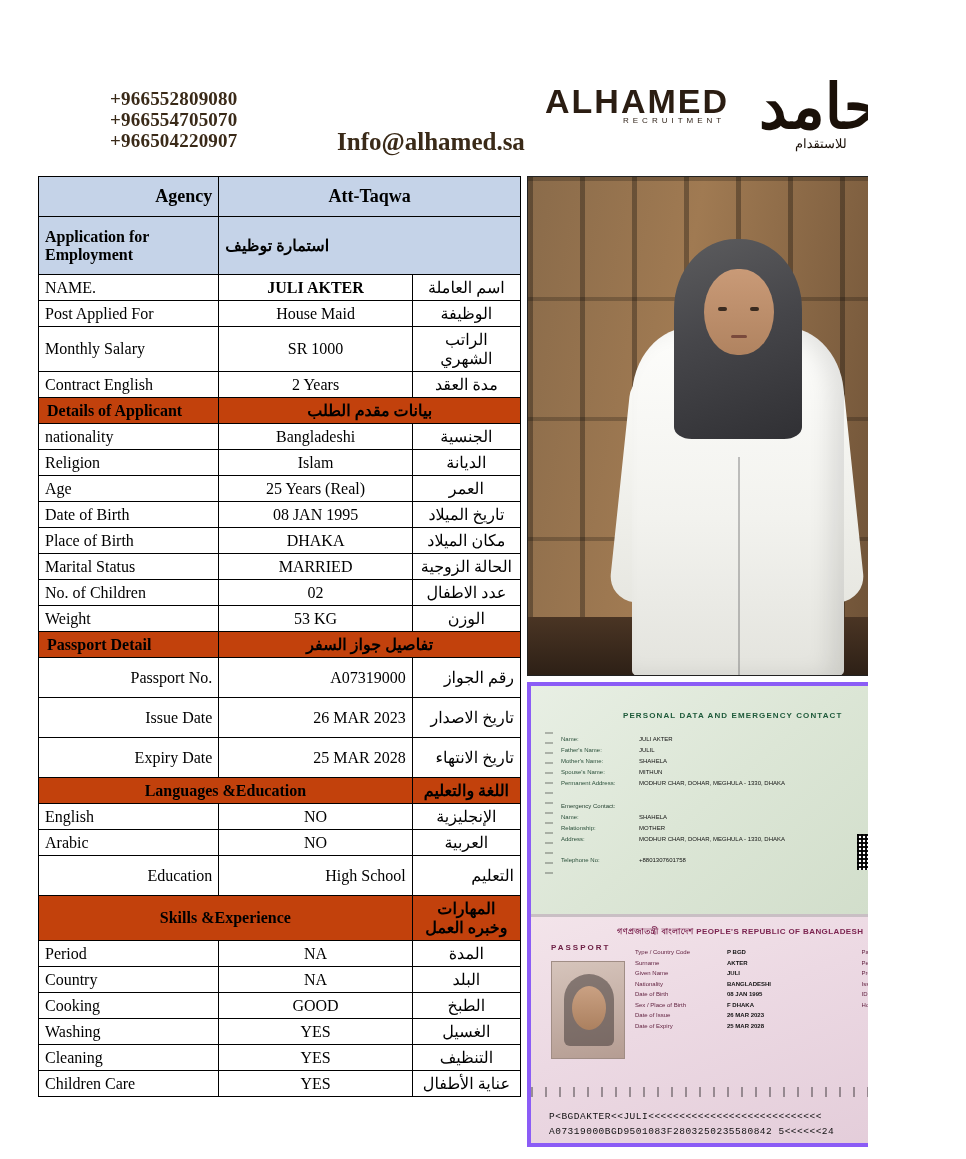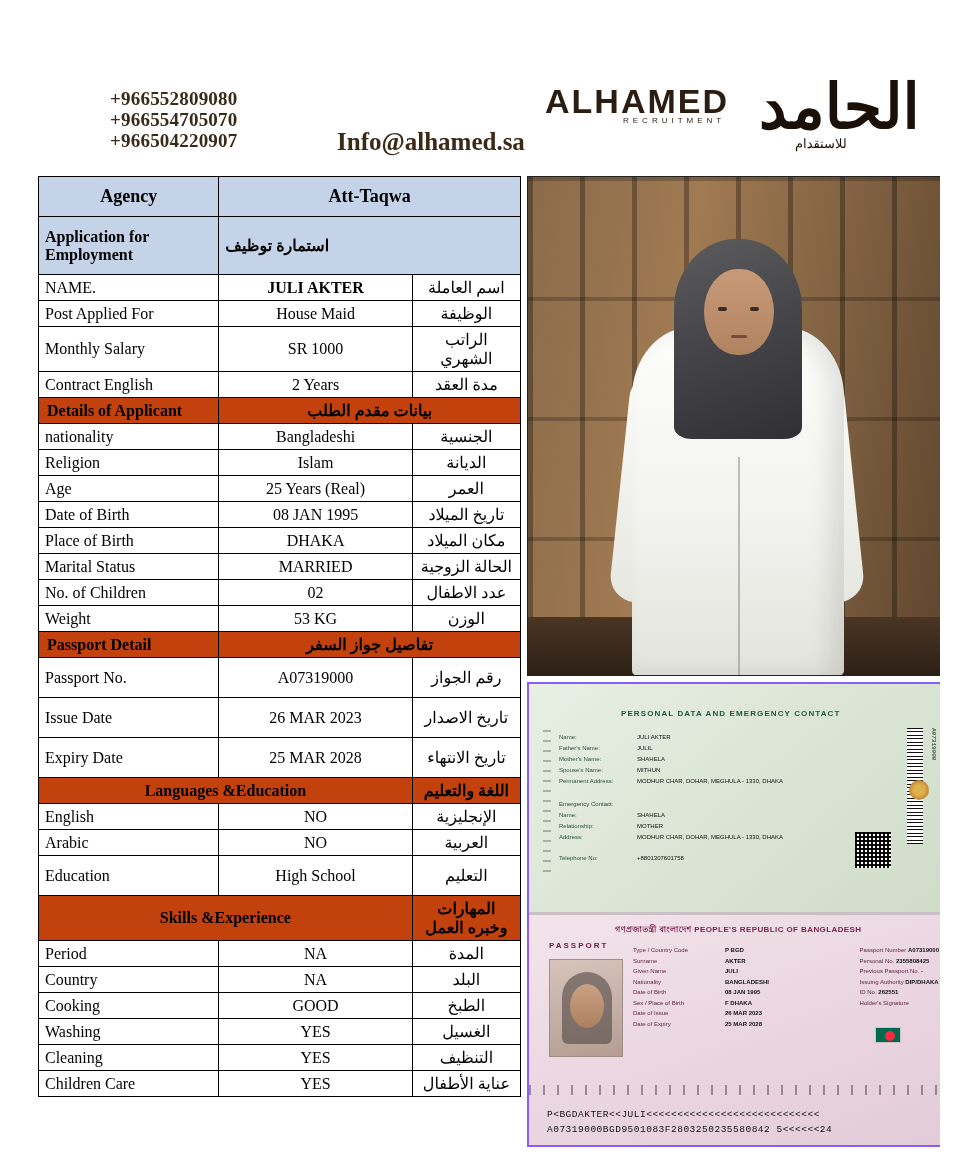--- a/index.html
+++ b/index.html
@@ -3,21 +3,21 @@
 <meta charset="utf-8">
 <style>
   * { box-sizing: border-box; }
   html, body {
     margin: 0; padding: 0;
     background: #ffffff;
     font-family: "Liberation Serif", serif;
   }
   #page {
     position: relative;
-    width: 940px;
+    width: 868px;
     height: 1159px;
     background: #ffffff;
     overflow: hidden;
     border-radius: 8px;
   }
 
   
   .header {
     position: absolute;
     left: 0; top: 0;
@@ -99,25 +99,25 @@
   .lbl { width: 180px; text-align: left; font-size: 16.5px; padding-left: 8px; }
   .val { width: 193px; text-align: center; }
   .ar  { width: 108px; text-align: center; direction: rtl; font-size: 15px; }
   .section td {
     background: #c2410c;
     font-weight: bold;
     text-align: center;
   }
   .section .s-left { text-align: left; padding-left: 8px; }
   .row-agency td { background: #c5d3e8; font-weight: bold; }
-  .row-agency .lbl { text-align: center; font-size: 18px; }
+  .row-agency .lbl { text-align: right; font-size: 18px; }
   .row-agency .val2 { text-align: center; font-size: 18px; }
   .row-appfor td { background: #c5d3e8; font-weight: bold; }
   .name-val { font-weight: bold; font-size: 14px; }
-  .tall td { height: 40px; }
+  .tall td { height: 40px; text-align: right; }
   .taller td { height: 58px; }
 
   
   .skills-sub { width: 115px; text-align: left; padding-left: 8px; }
   .skills-val { text-align: center; }
 
   
   .right-col {
     position: absolute;
     left: 527px; top: 176px;
@@ -204,21 +204,21 @@
     width: 16px; height: 3px; border-radius: 2px;
     background: #7a4a3c;
   }
 
   
   .passport-box {
     position: relative;
     margin-top: 6px;
     width: 420px;
     height: 465px;
-    border: 2px solid #8b5cf6;
+    border: 4px solid #8b5cf6;
     background: #a21caf;
     overflow: hidden;
   }
   .pp-top {
     position: absolute; left: 0; top: 0;
     width: 420px; height: 230px;
     background: linear-gradient(140deg,#e8efe4 0%, #dce6d6 45%, #cfdcc8 100%);
   }
   .pp-top-title {
     position: absolute; left: 92px; top: 25px;

